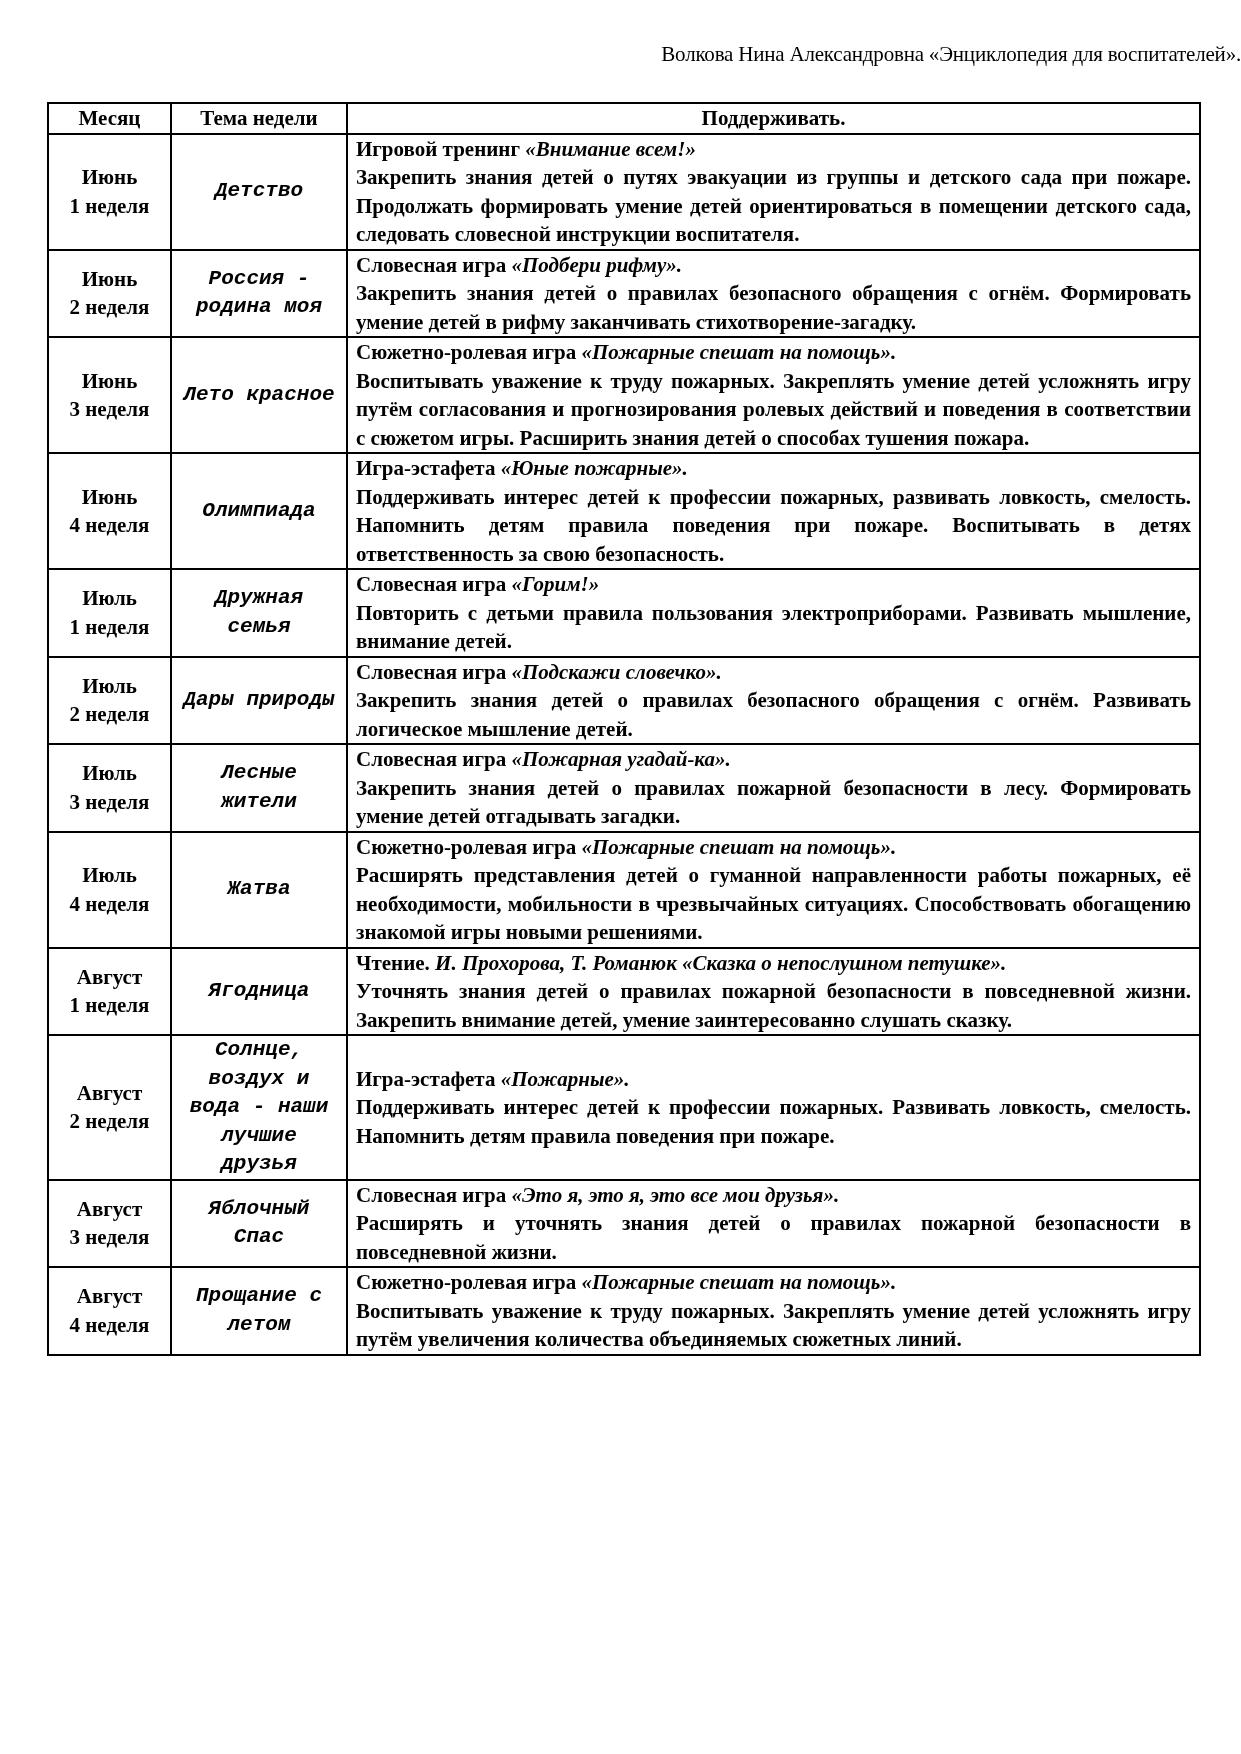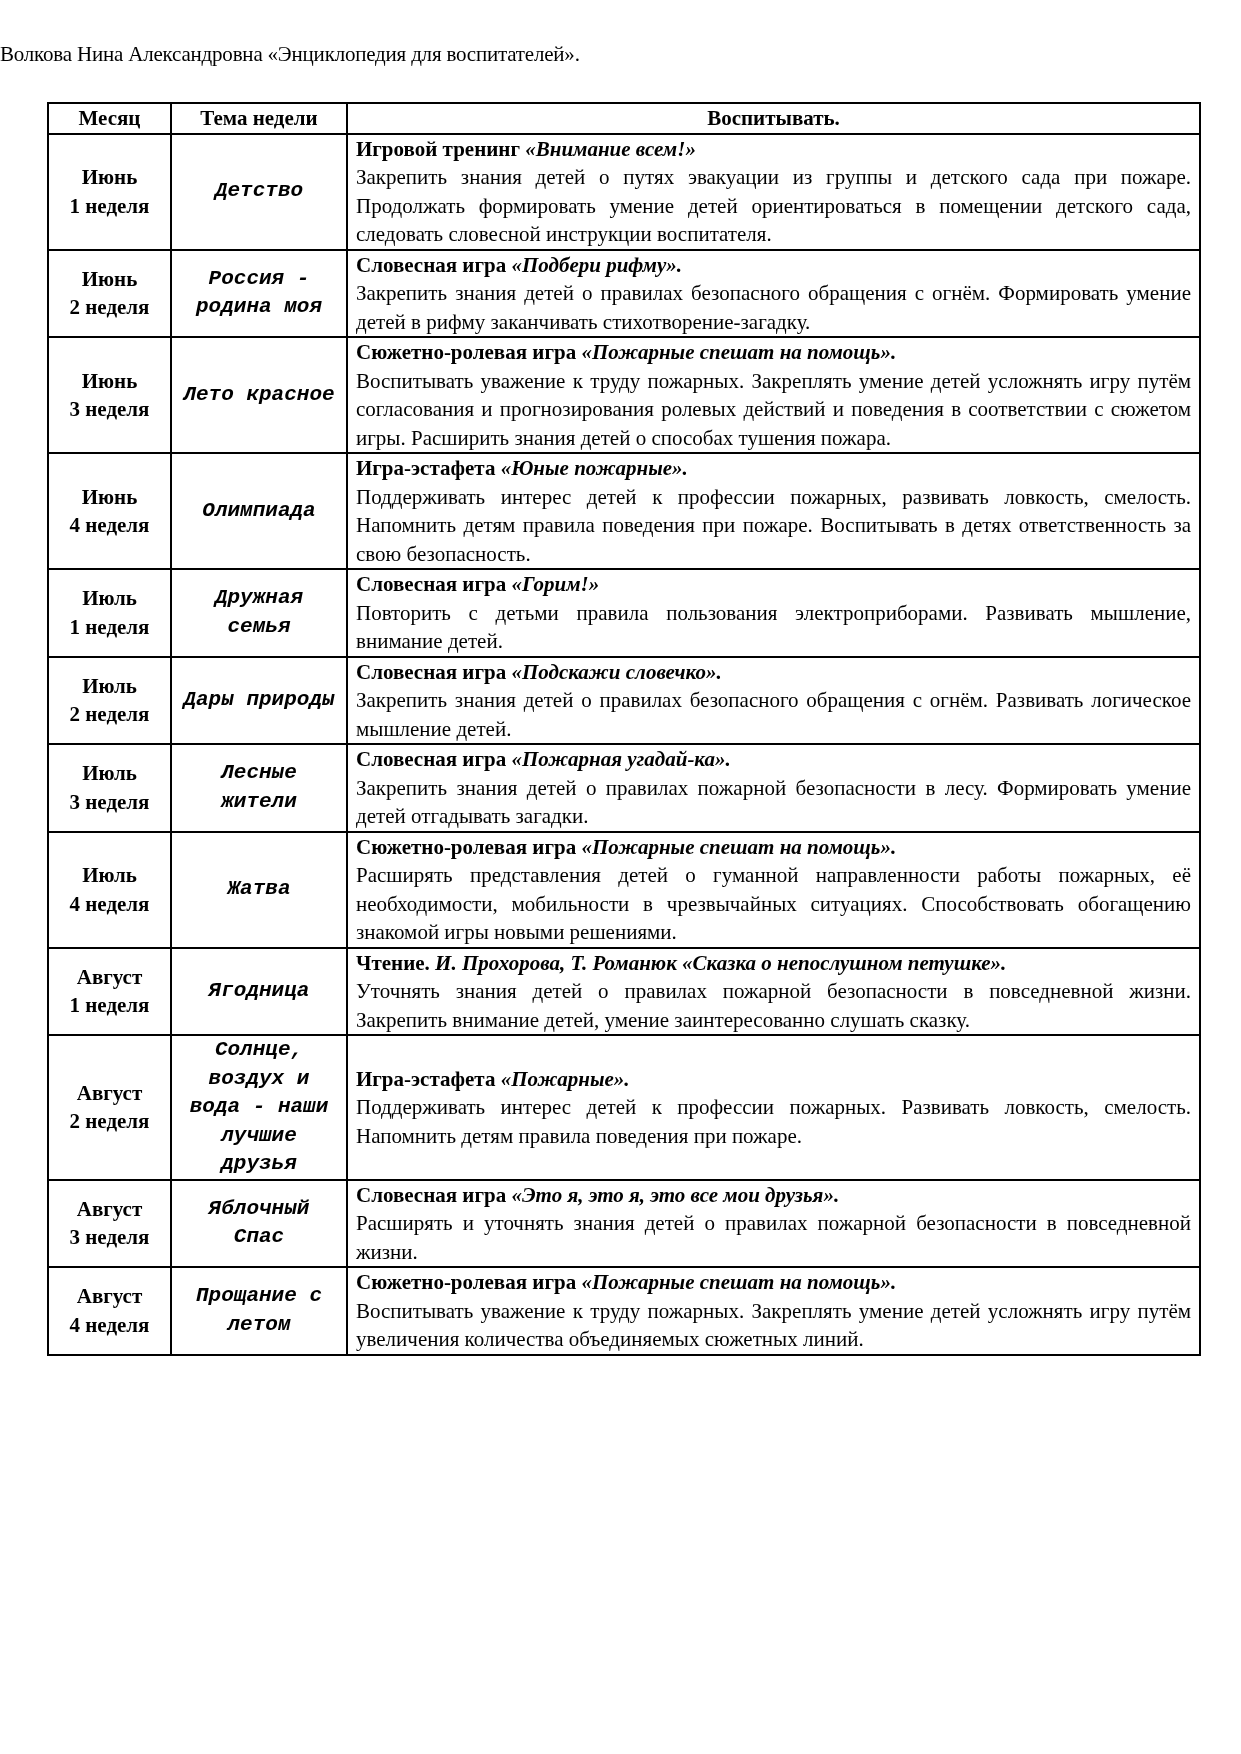--- a/index.html
+++ b/index.html
@@ -13,21 +13,21 @@
       position: relative;
       font-family: "Liberation Serif", "DejaVu Serif", serif;
       color: #000000;
       overflow: hidden;
     }
     .page-title {
       position: absolute;
       top: 42px;
       left: 0;
       width: 1241px;
-      text-align: left;
+      text-align: right;
       font-size: 21px;
       letter-spacing: -0.2px;
     }
     table.plan {
       position: absolute;
       top: 102px;
       left: 47px;
       width: 1152px;
       border-collapse: collapse;
       table-layout: fixed;
@@ -74,39 +74,40 @@
     .act-title {
       display: block;
       font-weight: bold;
     }
     .act-title .game-name {
       font-style: italic;
     }
     .act-desc {
       display: block;
       text-align: justify;
+      font-weight: bold;
     }
     .month-line { display: block; }
   </style>
 </head>
 <body>
 
 <div class="page-title">Волкова Нина Александровна  «Энциклопедия для воспитателей».</div>
 
 <table class="plan">
   <colgroup>
     <col class="c-month">
     <col class="c-theme">
     <col class="c-activity">
   </colgroup>
   <thead>
     <tr>
       <th>Месяц</th>
       <th>Тема недели</th>
-      <th>Воспитывать.</th>
+      <th>Поддерживать.</th>
     </tr>
   </thead>
   <tbody id="rows">
   <tr>
     <td class="month">
       <span class="month-line">Июнь</span>
       <span class="month-line">1 неделя</span>
     </td>
     <td class="theme">Детство</td>
     <td class="activity">

